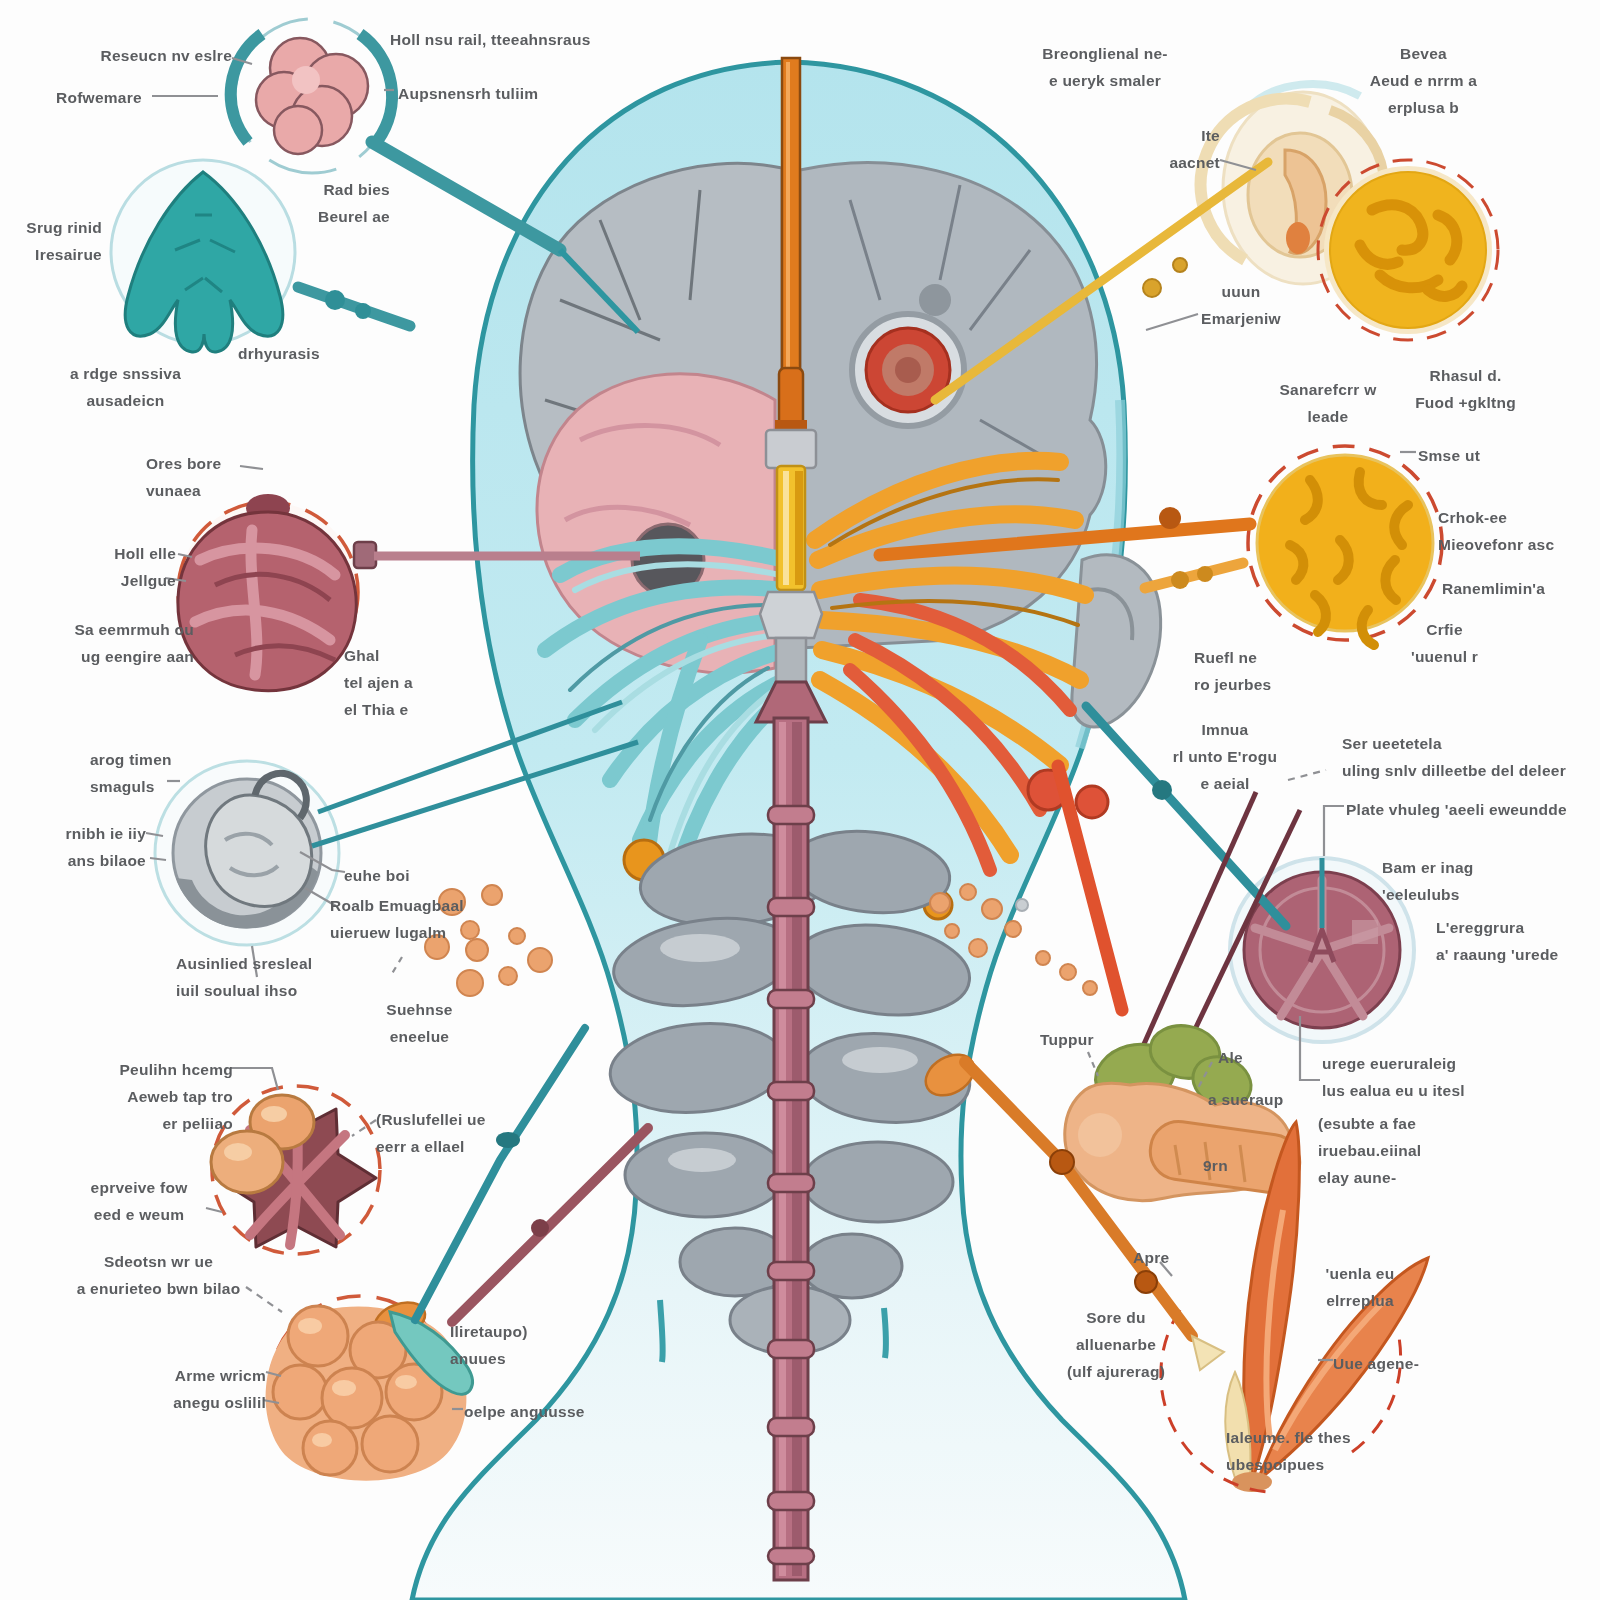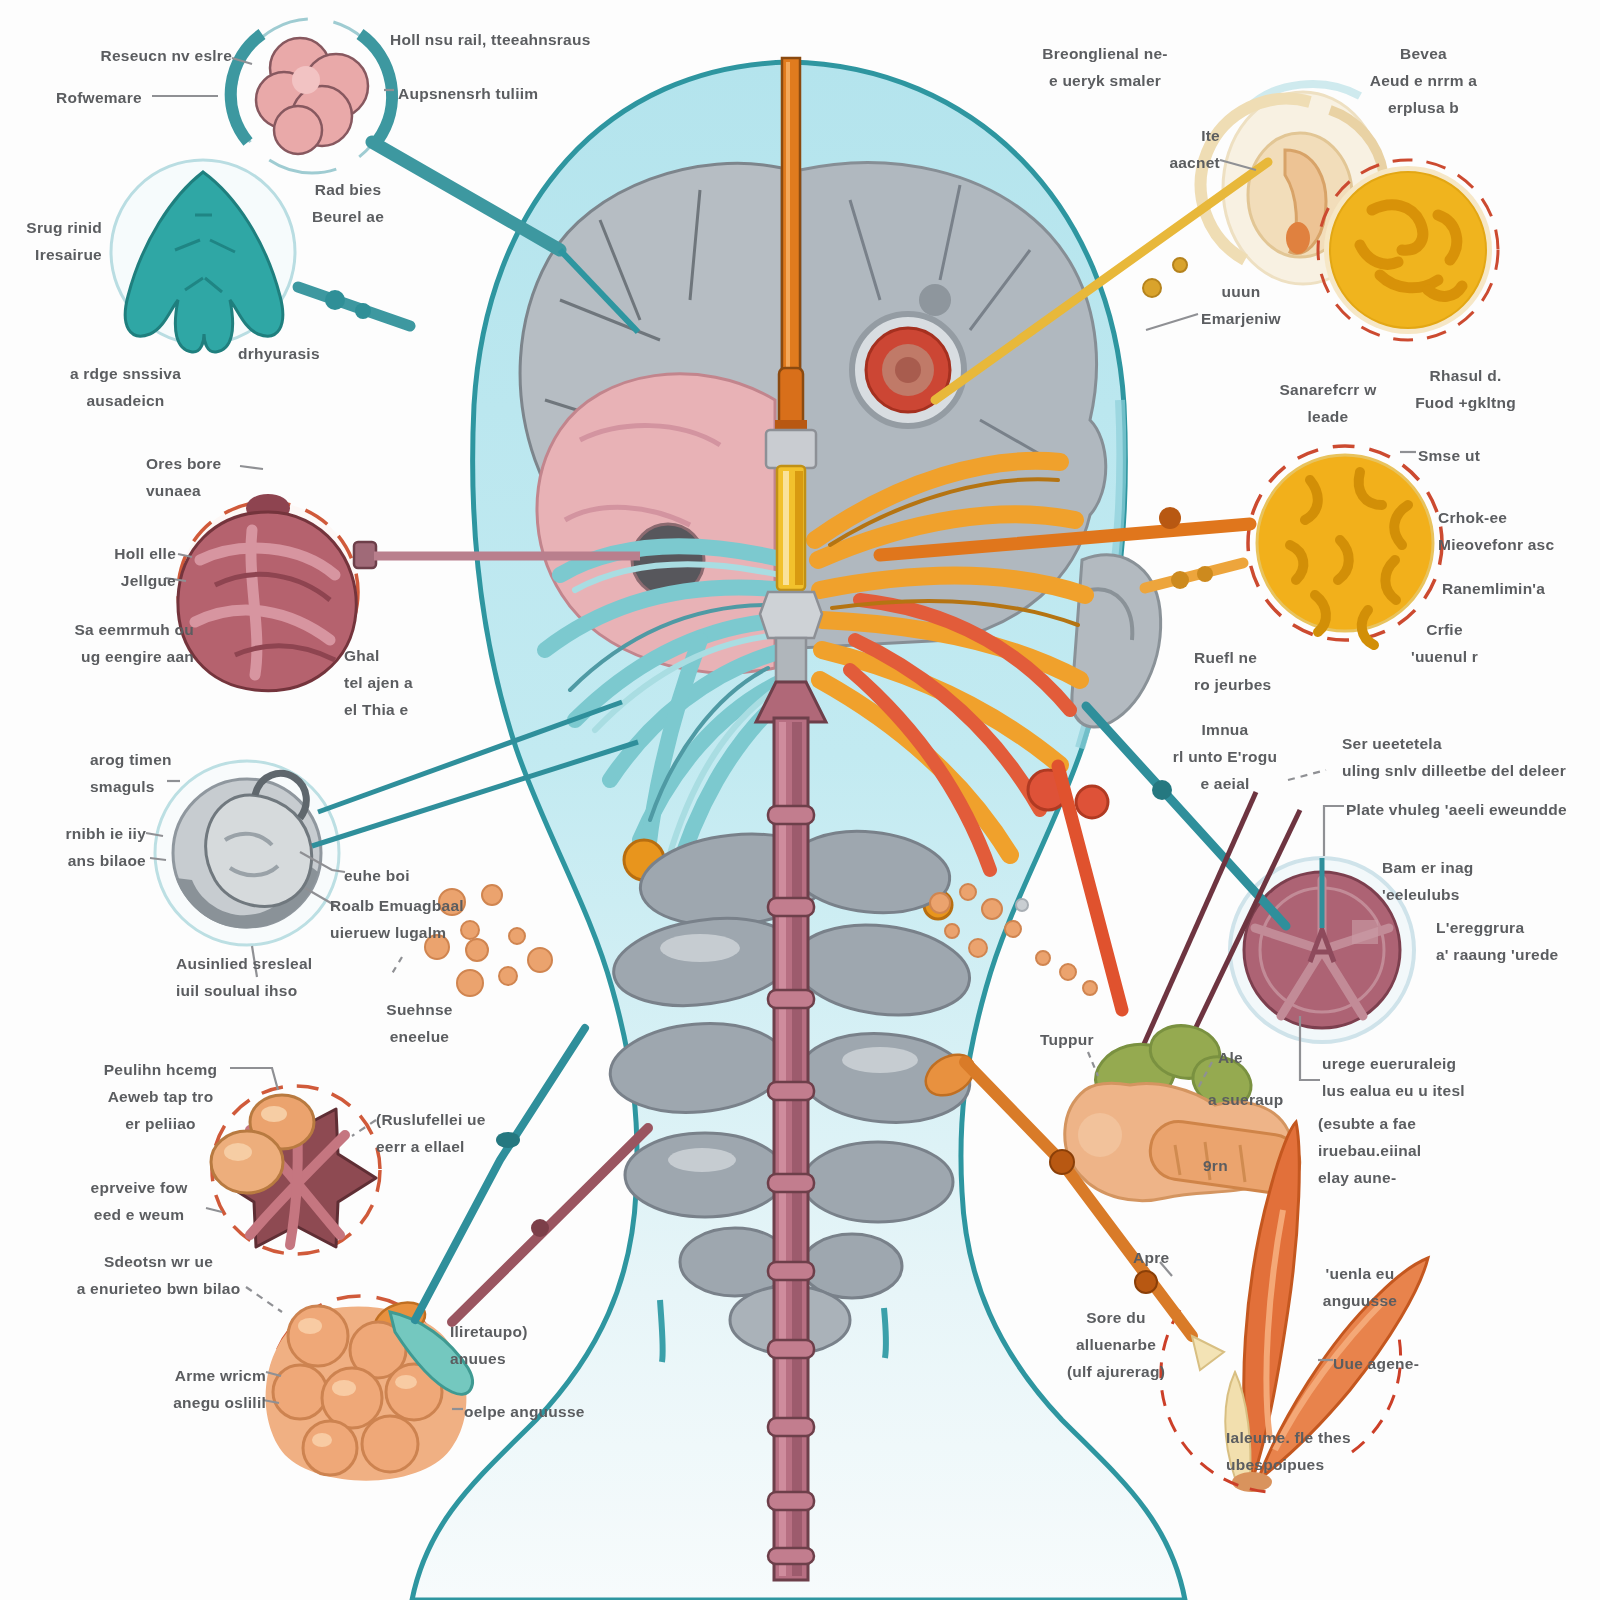--- a/index.html
+++ b/index.html
@@ -387,21 +387,21 @@
     <path d="M1300 1016 L1300 1080 L1320 1080"></path>
         <path d="M1318 1360 L1333 1360"></path>
     <path d="M1088 1052 L1098 1076" stroke-dasharray="6 5"></path>
     <path d="M1212 1062 L1198 1088" stroke-dasharray="6 5"></path>
     <path d="M1160 1262 L1172 1276"></path>
   </g>
 </svg>
 
 <div class="lbl" style="left:62px;top:42px;width:170px;text-align:right">Reseucn nv eslre</div>
 <div class="lbl" style="left:56px;top:84px;width:95px">Rofwemare</div>
-<div class="lbl" style="left:306px;top:176px;width:84px;text-align:center">Rad bies
+<div class="lbl" style="left:306px;top:176px;width:84px;text-align:right">Rad bies
 Beurel ae</div>
 <div class="lbl" style="left:390px;top:26px;width:260px">Holl nsu rail, tteeahnsraus</div>
 <div class="lbl" style="left:398px;top:80px;width:170px">Aupsnensrh tuliim</div>
 <div class="lbl" style="left:6px;top:214px;width:96px;text-align:right">Srug rinid
 Iresairue</div>
 <div class="lbl" style="left:48px;top:360px;width:155px;text-align:center">a rdge snssiva
 ausadeicn</div>
 <div class="lbl" style="left:238px;top:340px;width:105px">drhyurasis</div>
 <div class="lbl" style="left:146px;top:450px;width:100px">Ores bore
 vunaea</div>
@@ -416,21 +416,21 @@
 smaguls</div>
 <div class="lbl" style="left:14px;top:820px;width:132px;text-align:right">rnibh ie iiy
 ans bilaoe</div>
 <div class="lbl" style="left:344px;top:862px;width:85px">euhe boi</div>
 <div class="lbl" style="left:330px;top:892px;width:165px">Roalb Emuagbaal
 uieruew lugalm</div>
 <div class="lbl" style="left:176px;top:950px;width:165px;">Ausinlied sresleal
 iuil soulual ihso</div>
 <div class="lbl" style="left:372px;top:996px;width:95px;text-align:center">Suehnse
 eneelue</div>
-<div class="lbl" style="left:88px;top:1056px;width:145px;text-align:center">Peulihn hcemg
+<div class="lbl" style="left:88px;top:1056px;width:145px;text-align:right">Peulihn hcemg
 Aeweb tap tro
 er peliiao</div>
 <div class="lbl" style="left:74px;top:1174px;width:130px;text-align:center">eprveive fow
 eed e weum</div>
 <div class="lbl" style="left:66px;top:1248px;width:185px;text-align:center">Sdeotsn wr ue
 a enurieteo bwn bilao</div>
 <div class="lbl" style="left:376px;top:1106px;width:120px">(Ruslufellei ue
 eerr a ellael</div>
 <div class="lbl" style="left:156px;top:1362px;width:110px;text-align:right">Arme wricm
 anegu oslilil</div>
@@ -472,21 +472,21 @@
 lus ealua eu u itesl</div>
 <div class="lbl" style="left:1040px;top:1026px;width:65px">Tuppur</div>
 <div class="lbl" style="left:1218px;top:1044px;width:45px">Ale</div>
 <div class="lbl" style="left:1208px;top:1086px;width:95px">a sueraup</div>
 <div class="lbl" style="left:1203px;top:1152px;width:45px">9rn</div>
 <div class="lbl" style="left:1133px;top:1244px;width:52px">Apre</div>
 <div class="lbl" style="left:1062px;top:1304px;width:108px;text-align:center">Sore du
 alluenarbe
 (ulf ajurerag)</div>
 <div class="lbl" style="left:1310px;top:1260px;width:100px;text-align:center">'uenla eu
-anguusse</div>
+elrreplua</div>
 <div class="lbl" style="left:1333px;top:1350px;width:115px">Uue agene-</div>
 <div class="lbl" style="left:1226px;top:1424px;width:165px;">Ialeume. fle thes
 ubespoipues</div>
 <div class="lbl" style="left:1318px;top:1110px;width:120px">(esubte a fae
 iruebau.eiinal
 elay aune-</div>
 
 </div>
 
 </body></html>

